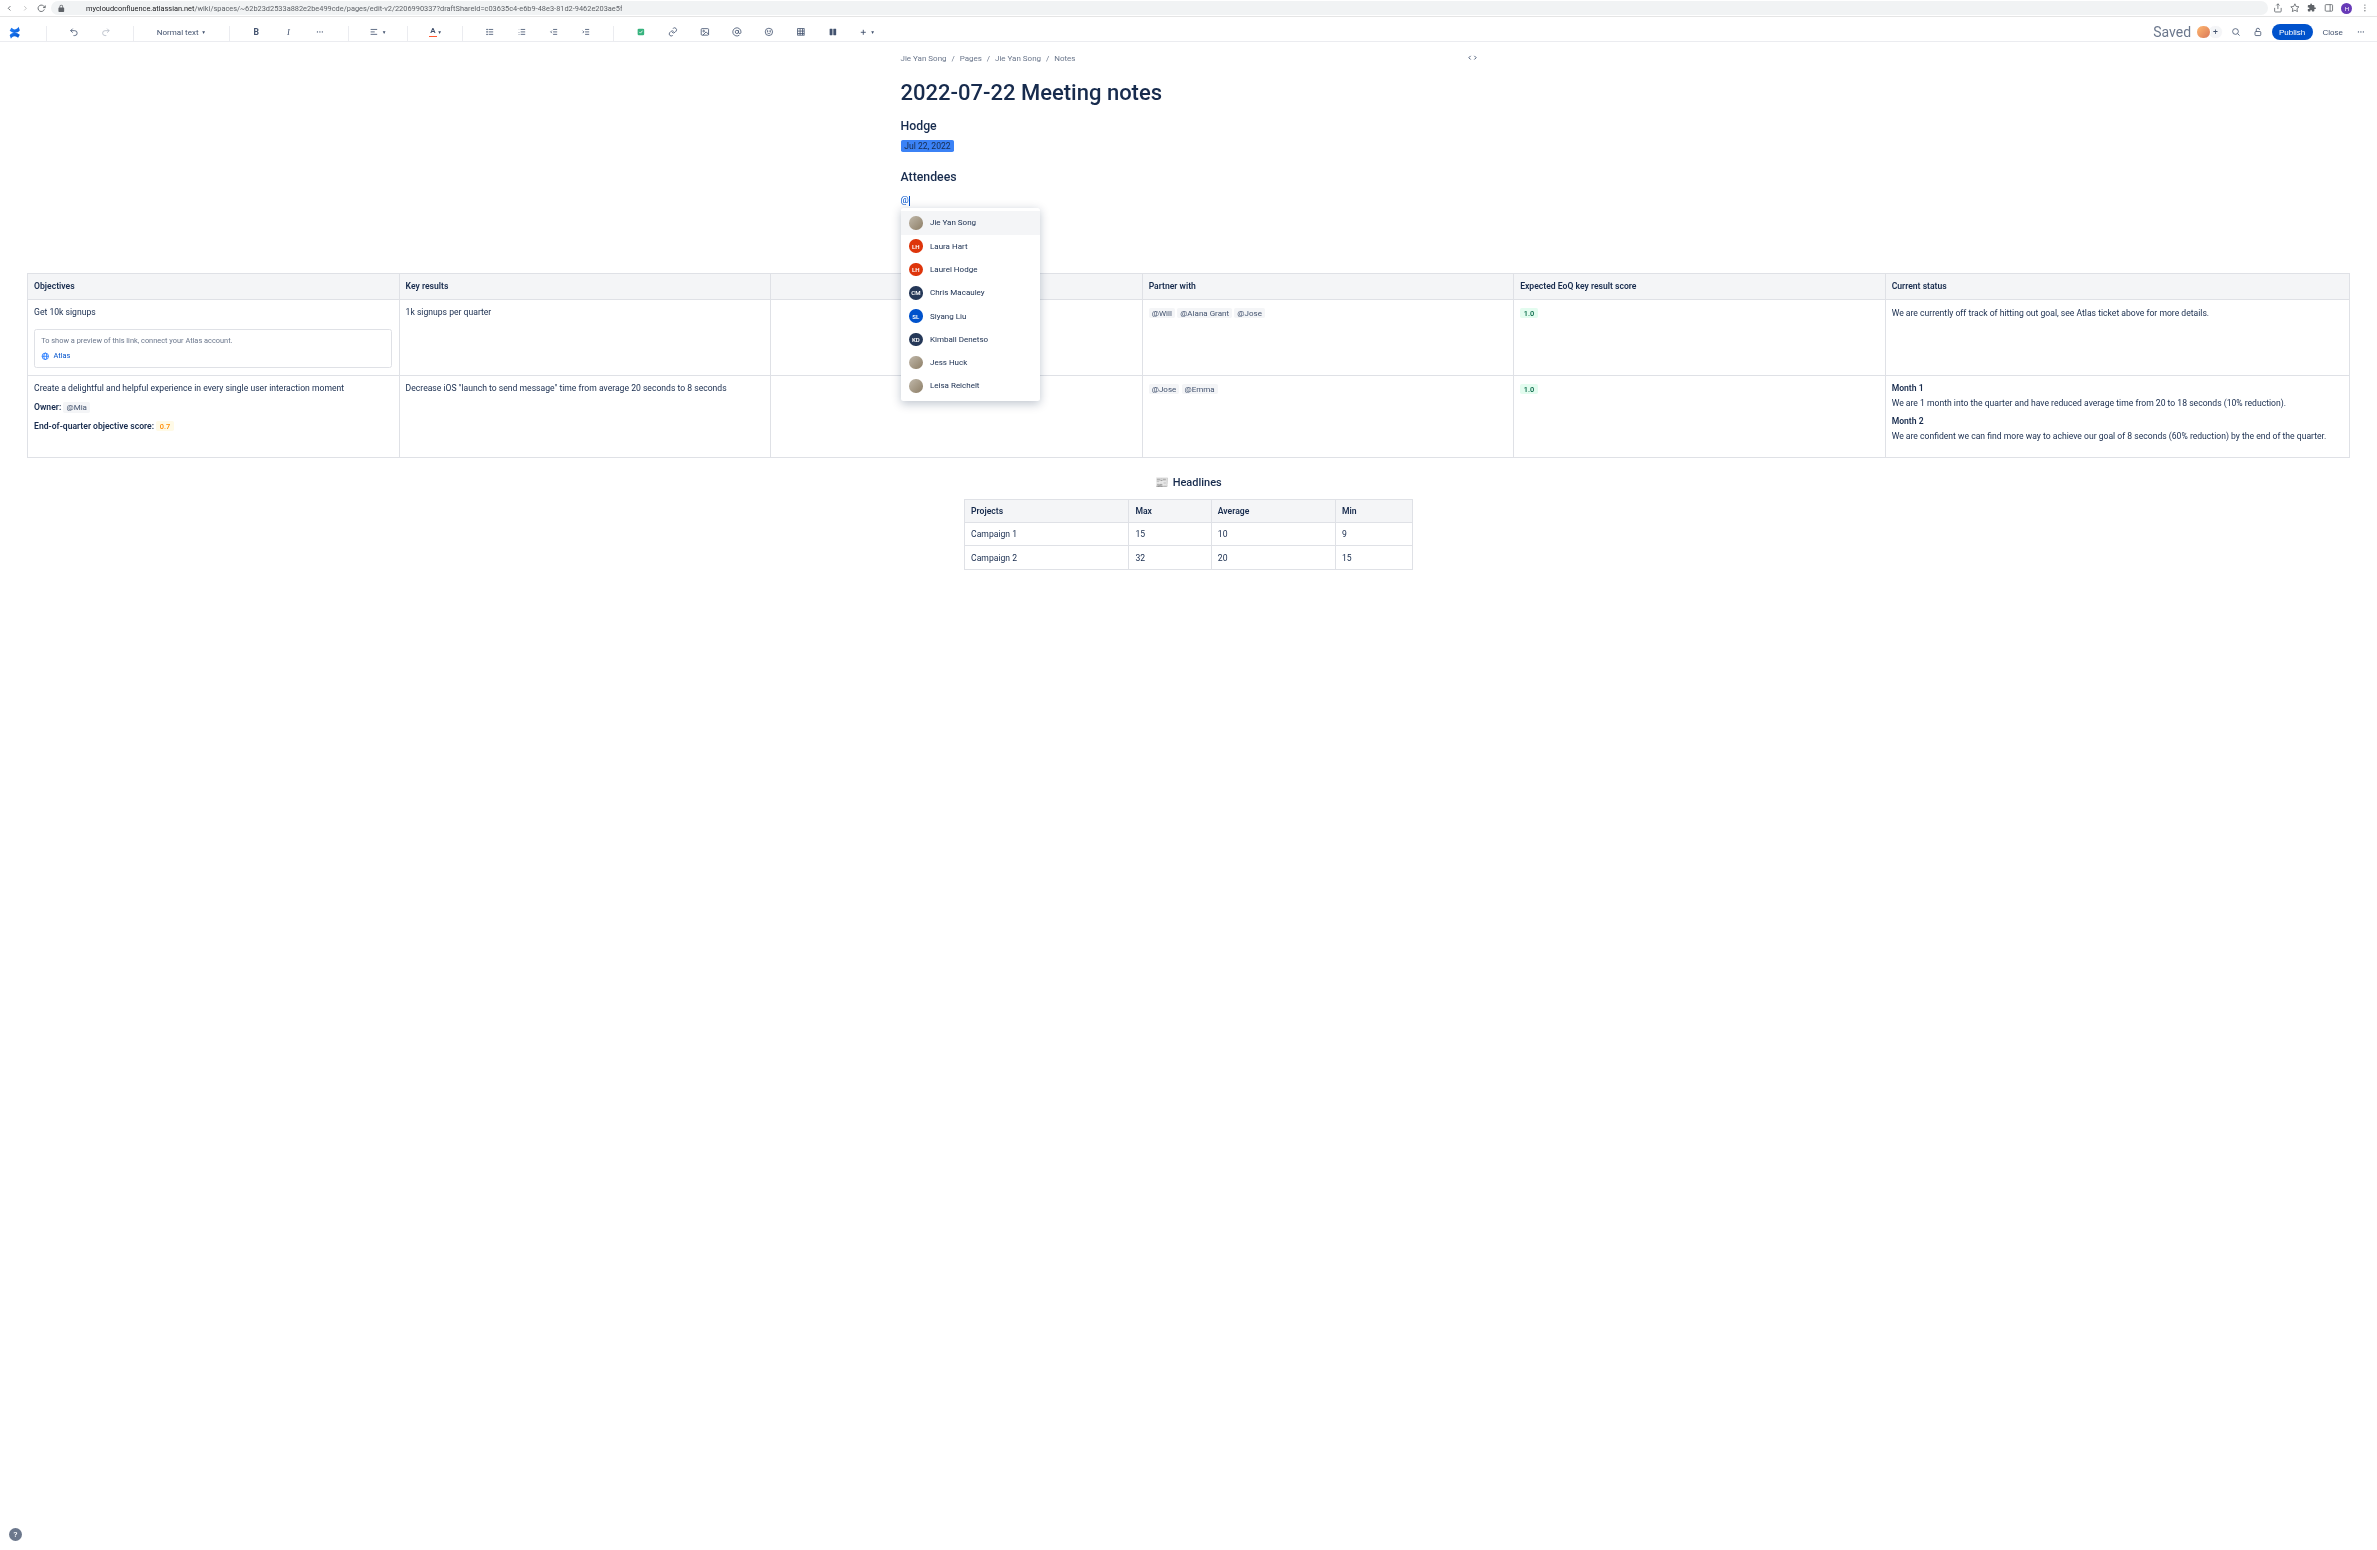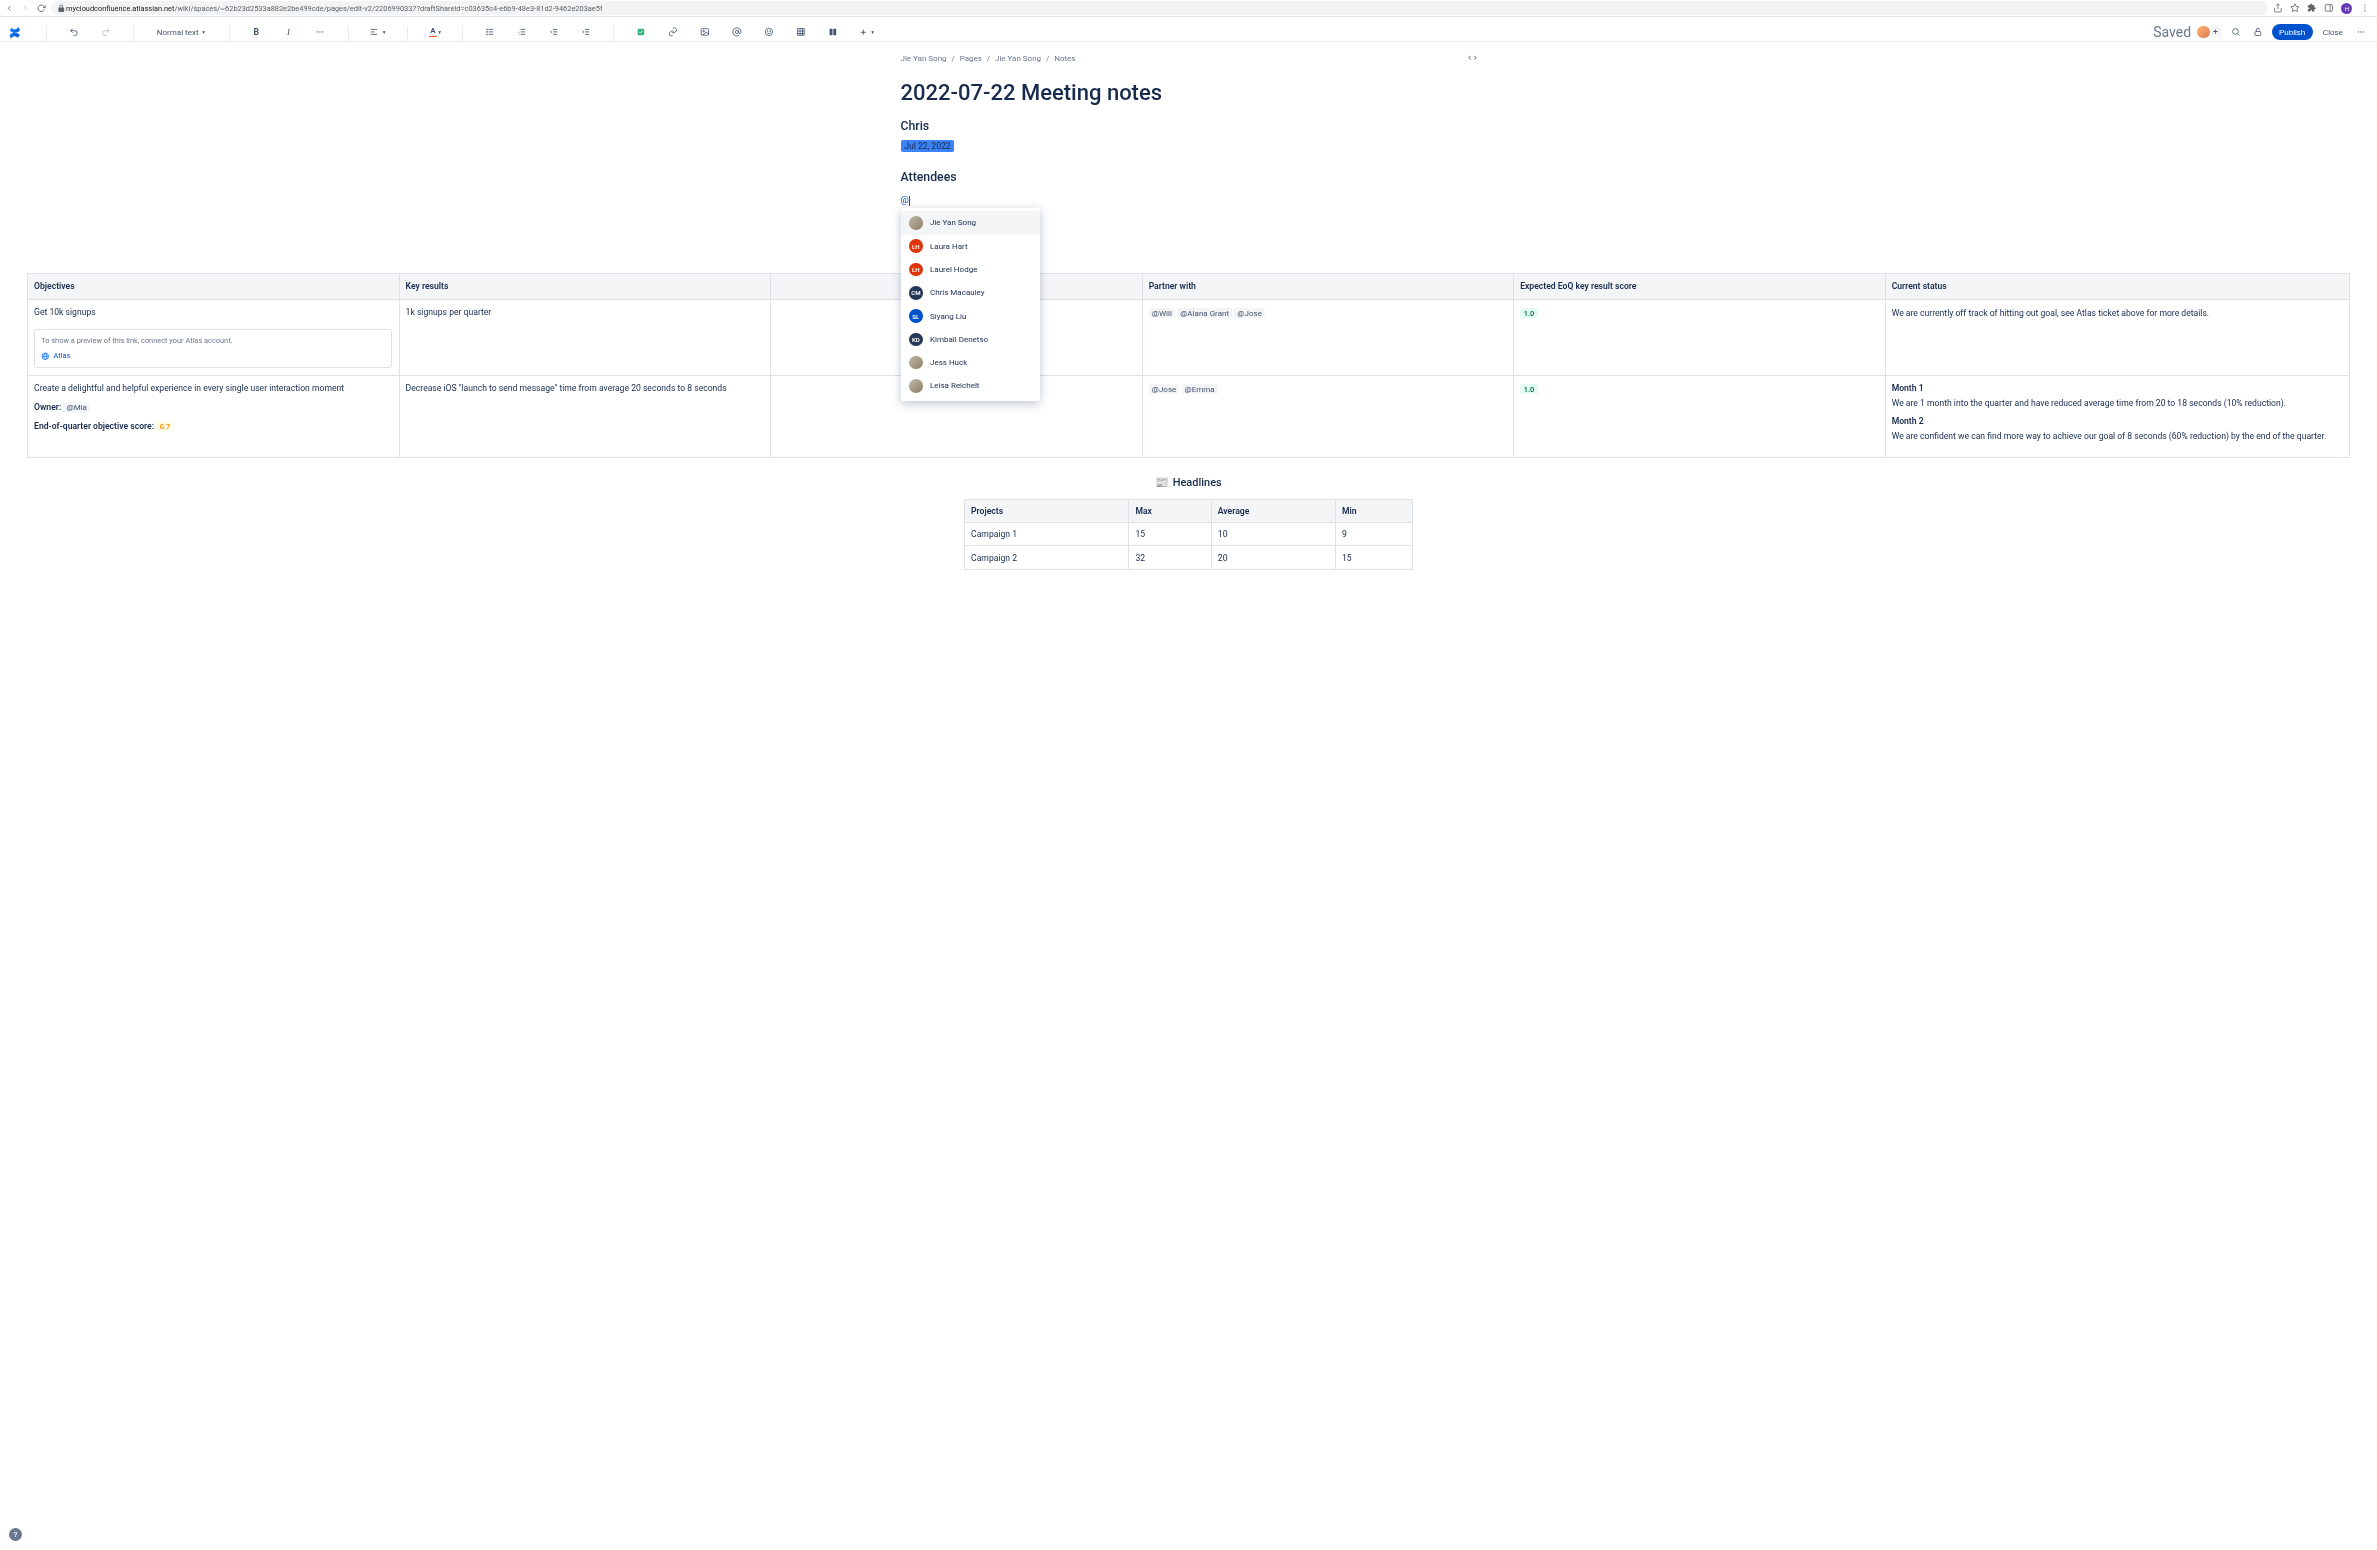--- a/index.html
+++ b/index.html
@@ -26,21 +26,21 @@
   .nav-arrow.active{ color:#5f6368;}
   .reload { color:#5f6368; }
   .url-bar {
     flex:1;
     height:13.5px;
     background:#f1f3f4;
     border-radius:7.4px;
     display:flex;
     align-items:center;
     padding:0 6.1px;
-    gap:0;
+    gap:20px;
     color:#202124;
     font-size:7.4px;
   }
   .url-bar .lock { color:#5f6368; font-size:6.7px;}
   .url-text { color:#5f6368; white-space:nowrap; overflow:hidden; text-overflow:ellipsis; }
   .url-text .host{ color:#202124;}
   .browser-right{ display:flex; align-items:center; gap:7.4px; padding-right:2.5px;}
   .browser-right .icon{ width:9.8px; height:9.8px; display:flex; align-items:center; justify-content:center; color:#5f6368;}
   .profile-dot{ width:11px; height:11px; border-radius:50%; background:#673ab7; color:#fff; font-size:6.1px; display:flex; align-items:center; justify-content:center;}
 
@@ -456,21 +456,21 @@
     <span class="slash">/</span>
     <a href="#">Pages</a>
     <span class="slash">/</span>
     <a href="#">Jie Yan Song</a>
     <span class="slash">/</span>
     <a href="#">Notes</a>
   </div>
 
   <h1 class="title">2022-07-22 Meeting notes</h1>
 
-  <h2>Chris</h2>
+  <h2>Hodge</h2>
   <span class="date-pill">Jul 22, 2022</span>
 
   <h2 style="margin-top:18.4px">Attendees</h2>
   <div class="mention-input">
     <span>@</span><span class="caret"></span>
 
     <div class="mention-popup" id="mention-popup">
         <div class="mention-item selected">
           <div class="avatar" style="background: linear-gradient(135deg, rgb(192, 184, 170), rgb(141, 126, 102));"></div>
           <span>Jie Yan Song</span>

